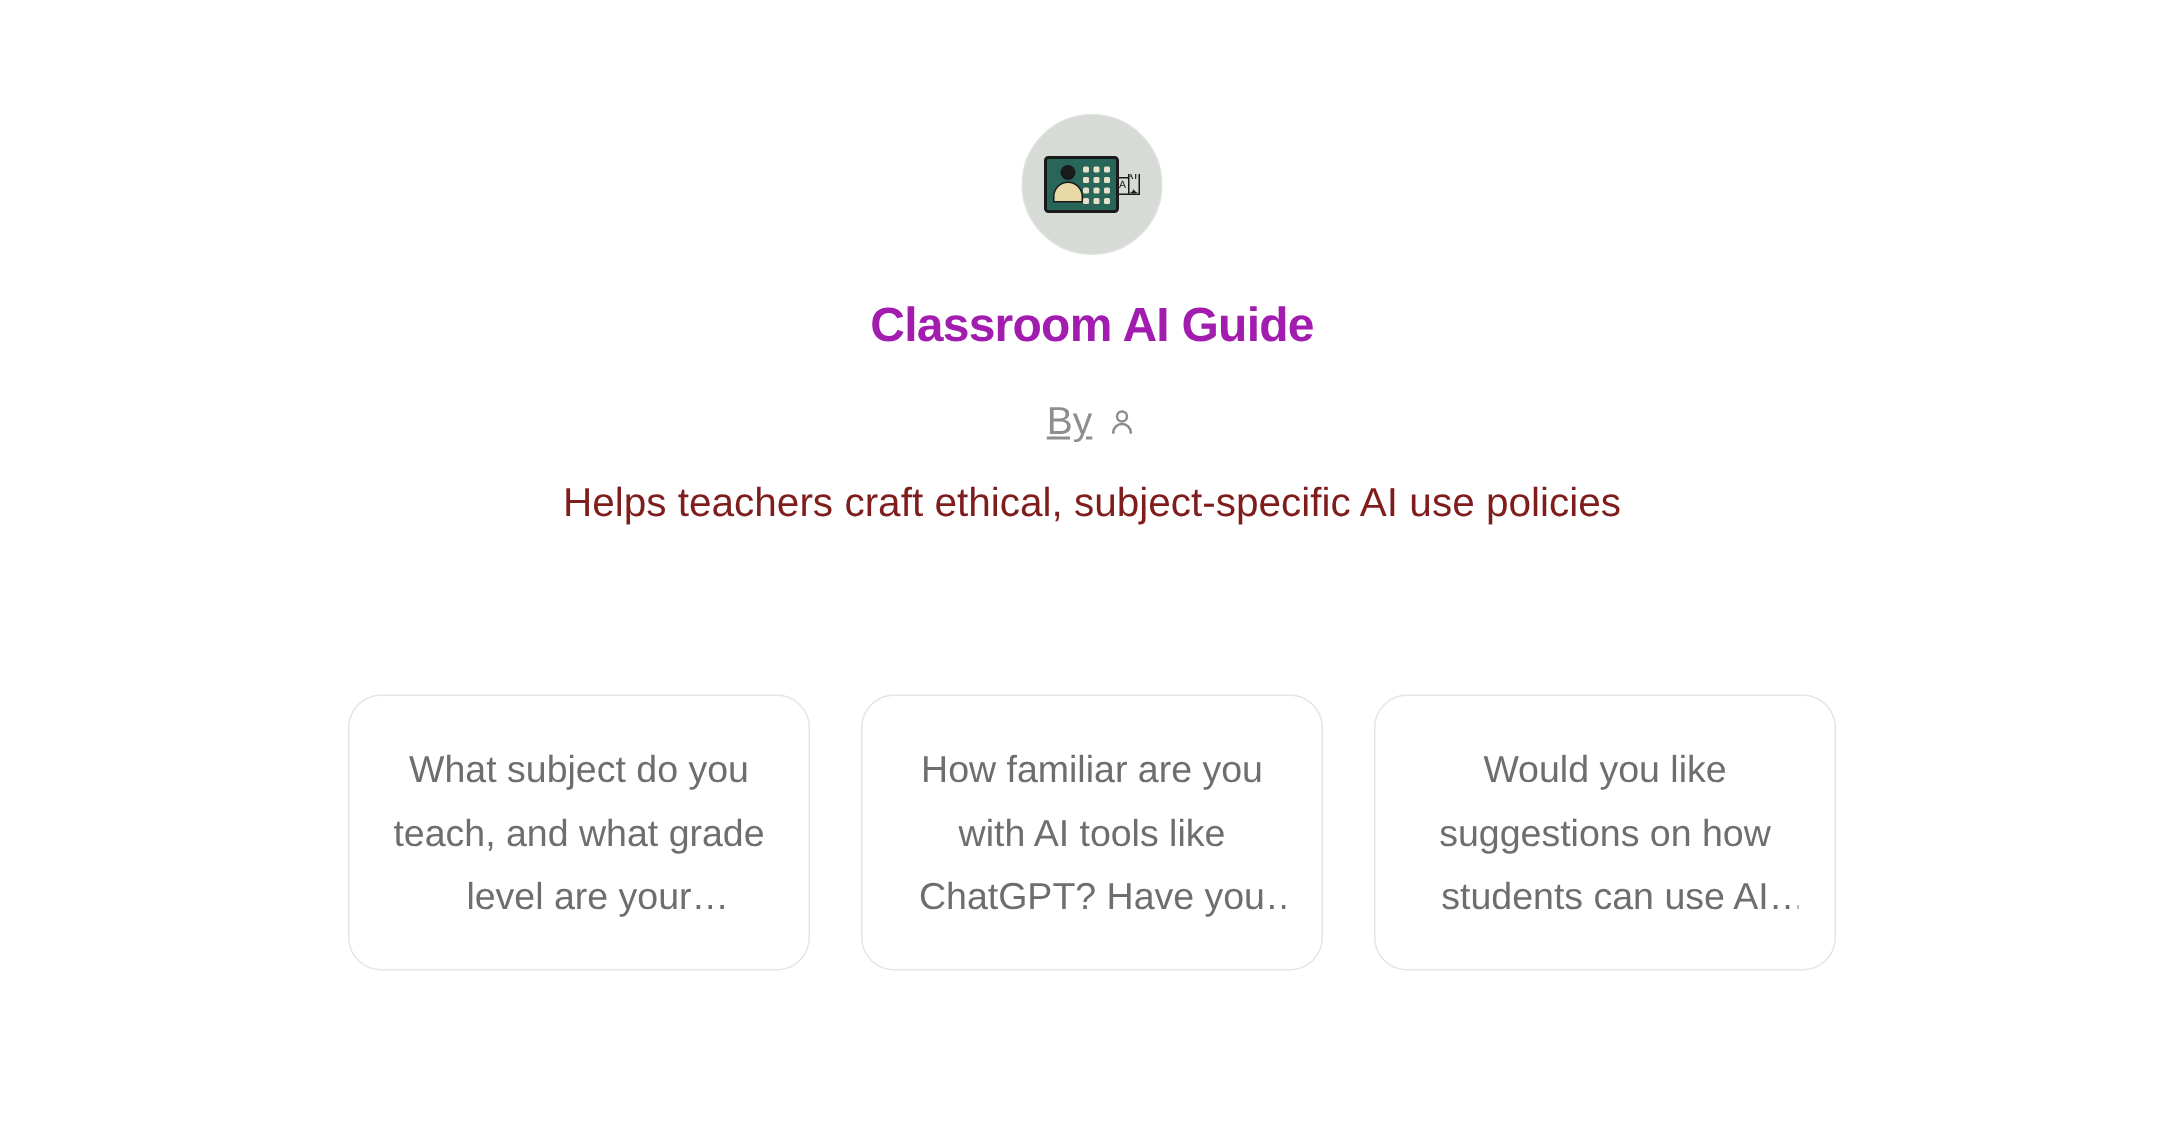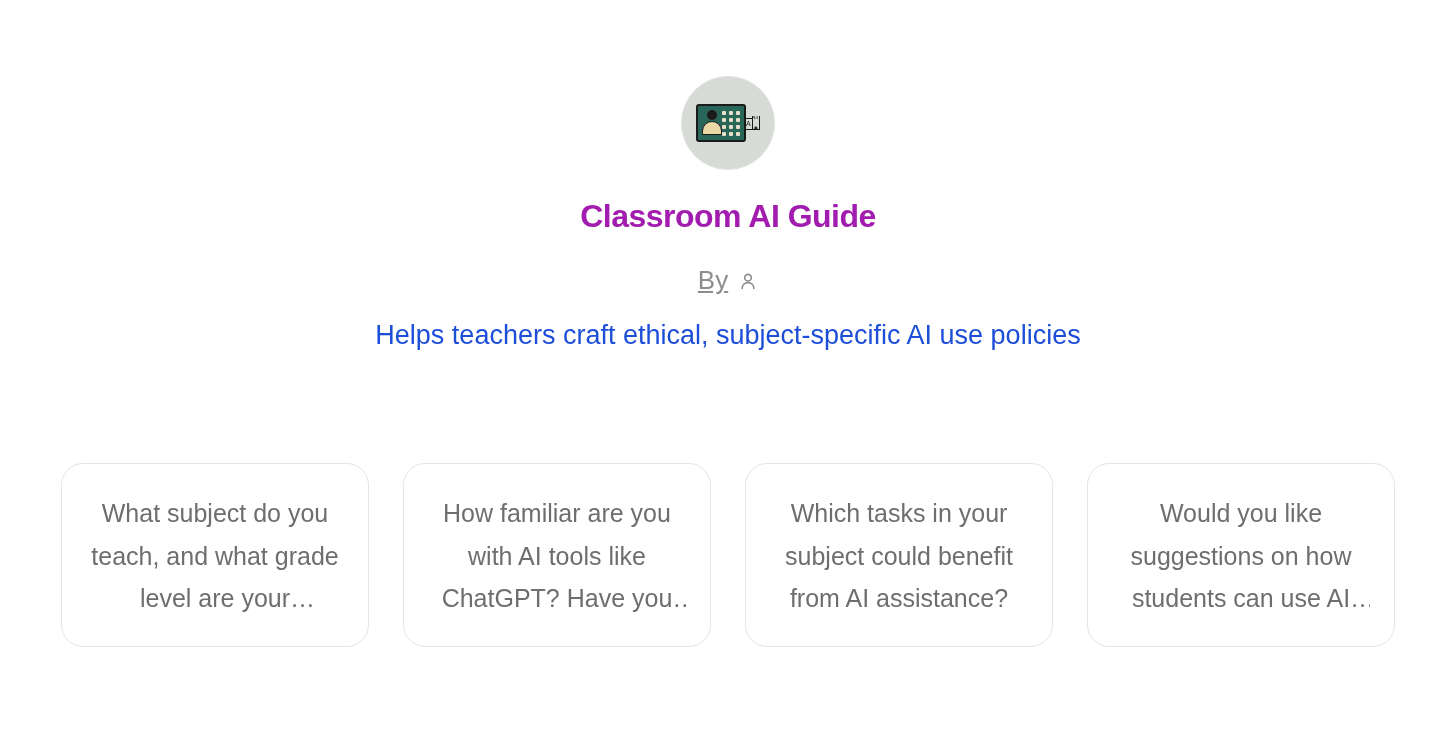--- a/index.html
+++ b/index.html
@@ -132,21 +132,21 @@
     }
     .byline-icon {
       width: 20px;
       height: 20px;
       display: inline-flex;
       align-items: center;
       justify-content: center;
     }
     .description {
       font-size: 27px;
-      color: #1d4ed8;
+      color: #7f1d1d;
       font-weight: 400;
       text-align: right;
       max-width: 1200px;
       margin-bottom: 112px;
     }
     .prompts {
       display: flex;
       gap: 34px;
       width: 1336px;
       justify-content: center;
@@ -220,18 +220,15 @@
 <div class="description">Helps teachers craft ethical, subject-specific AI use policies</div>
 
 <div class="prompts">
   <button class="prompt-card">
     <span class="prompt-text">What subject do you teach, and what grade level are your students?</span>
   </button>
   <button class="prompt-card">
     <span class="prompt-text">How familiar are you with AI tools like ChatGPT? Have you used them before?</span>
   </button>
   <button class="prompt-card">
-    <span class="prompt-text">Which tasks in your subject could benefit from AI assistance?</span>
-  </button>
-  <button class="prompt-card">
     <span class="prompt-text">Would you like suggestions on how students can use AI responsibly?</span>
   </button>
 </div>
 
 </body></html>

